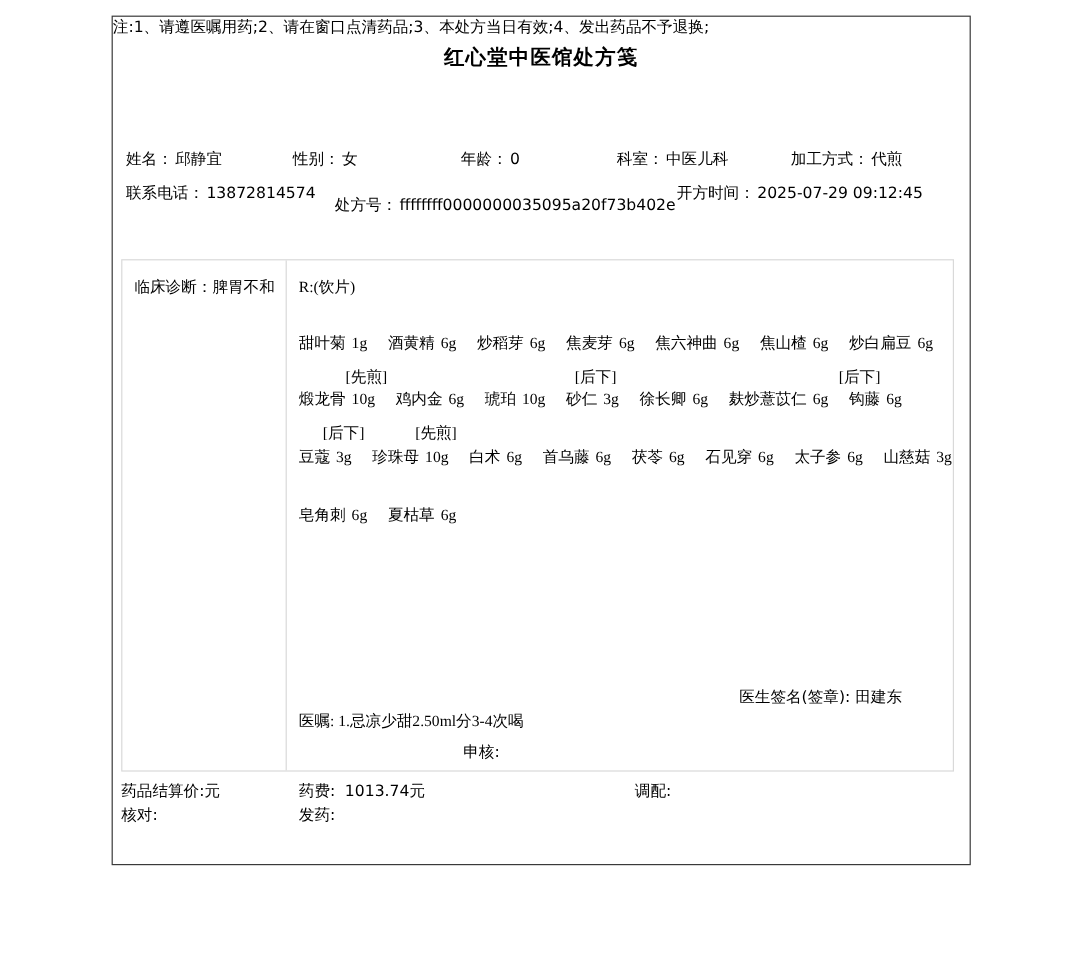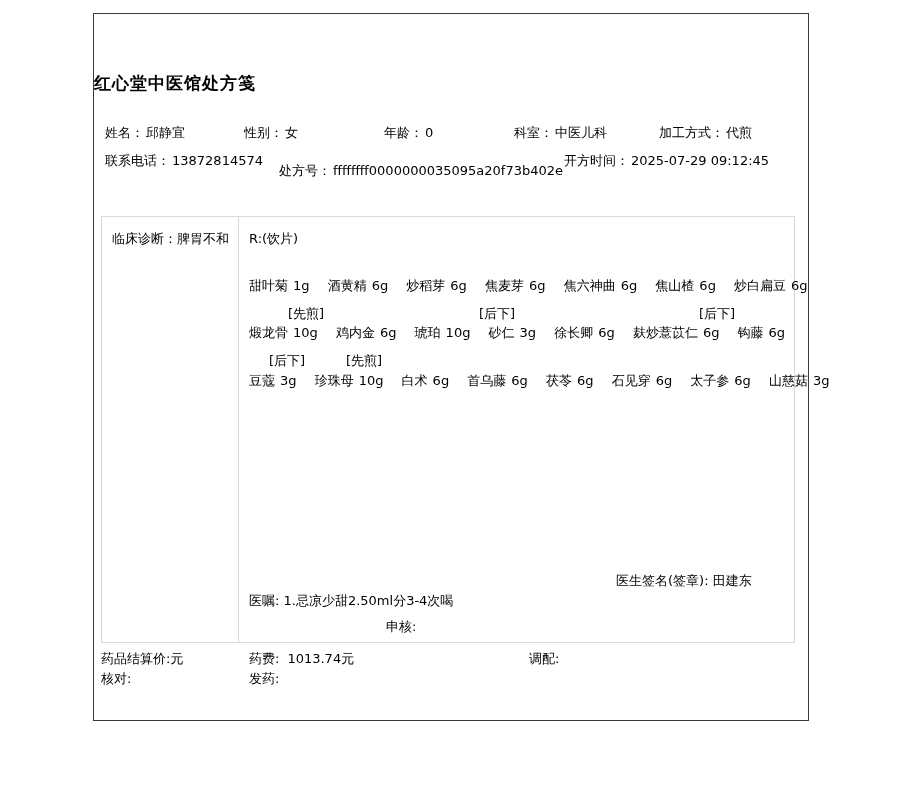--- a/index.html
+++ b/index.html
@@ -7,42 +7,42 @@
     width:900px;height:800px;background:#ffffff;color:#000;
     font-family:"DejaVu Sans","Liberation Sans",sans-serif;
     font-size:13px;position:relative;
   }
   
   .sheet{
     position:absolute;left:93px;top:13px;width:716px;height:708px;
     border:1px solid #3a3a3a;background:#fff;box-sizing:border-box;
   }
   .title{
-    position:absolute;top:22px;left:0;right:0;text-align:left;
-    font-size:17px;font-weight:bold;letter-spacing:1px;margin-top:36px;
+    position:absolute;top:22px;left:0;right:0;text-align:center;
+    font-size:17px;font-weight:bold;letter-spacing:1px;
   }
   .info-item{position:absolute;white-space:nowrap;}
   .info-item .val{margin-left:2px;}
   .i-name{left:11px;top:110px}.i-gender{left:150px;top:110px}
   .i-age{left:290px;top:110px}.i-dept{left:420px;top:110px}
   .i-process{left:565px;top:110px}
   .i-phone{left:11px;top:138px}.i-rxno{left:185px;top:148px}
   .i-time{left:470px;top:138px}
   
   .rx-box{
     position:absolute;left:7px;top:202px;width:694px;height:427px;
     border:1px solid #d9d9d9;box-sizing:border-box;padding-left:9px;
   }
   .diag-cell{
     position:absolute;left:0;top:0;bottom:0;width:137px;
     border-right:1px solid #d9d9d9;box-sizing:border-box;
   }
   .diag-text{position:absolute;left:10px;top:13px;white-space:nowrap;}
   .rx-cell{position:absolute;left:137px;top:0;right:0;bottom:0;}
-  .rx-line{position:absolute;left:10px;right:4px;white-space:nowrap;}
+  .rx-line{position:absolute;left:10px;right:4px;white-space:nowrap;font-family:Liberation Serif, serif;}
   .rx-header{top:13px}
   .l1{top:60px}.lab1{top:88px}.l2{top:107px}.lab2{top:135px}
   .l3{top:155px}.l4{top:203px}
   .usage{top:355px}.advice{top:375px}
   .doctor{position:absolute;left:377px;top:355px;white-space:nowrap;}
   .med-item{margin-right:14px;}
   .med-name{margin-right:5px;}
   .dlab{position:absolute;top:0;white-space:nowrap;}
   .p1{left:39px}.p2{left:230px}.p3{left:450px}
   .p4{left:20px}.p5{left:97px}
@@ -157,20 +157,27 @@
         
           <span class="med-item"><span class="med-name">茯苓</span><span class="med-dose">6g</span></span>
         
           <span class="med-item"><span class="med-name">石见穿</span><span class="med-dose">6g</span></span>
         
           <span class="med-item"><span class="med-name">太子参</span><span class="med-dose">6g</span></span>
         
           <span class="med-item"><span class="med-name">山慈菇</span><span class="med-dose">3g</span></span>
         </div>
 
+      <div class="rx-line l4">
+        
+      
+          <span class="med-item"><span class="med-name">皂角刺</span><span class="med-dose">6g</span></span>
+        
+          <span class="med-item"><span class="med-name">夏枯草</span><span class="med-dose">6g</span></span>
+        </div>
 
       <div class="doctor">医生签名(签章): 田建东</div>
       <div class="rx-line advice">医嘱: 1.忌凉少甜2.50ml分3-4次喝</div>
     </div>
   </div>
 
   <div class="f-item f-settle">
     <span>药品结算价:</span><span>元</span>
   </div>
   <div class="f-item f-fee">
@@ -181,14 +188,15 @@
   </div>
   <div class="f-item f-dispense">
     <span>调配:</span>
   </div>
   <div class="f-item f-check">
     <span>核对:</span>
   </div>
   <div class="f-item f-issue">
     <span>发药:</span>
   </div>
+  <div class="f-note">注:1、请遵医嘱用药;2、请在窗口点清药品;3、本处方当日有效;4、发出药品不予退换;</div>
 
 </div>
 
 </body></html>

